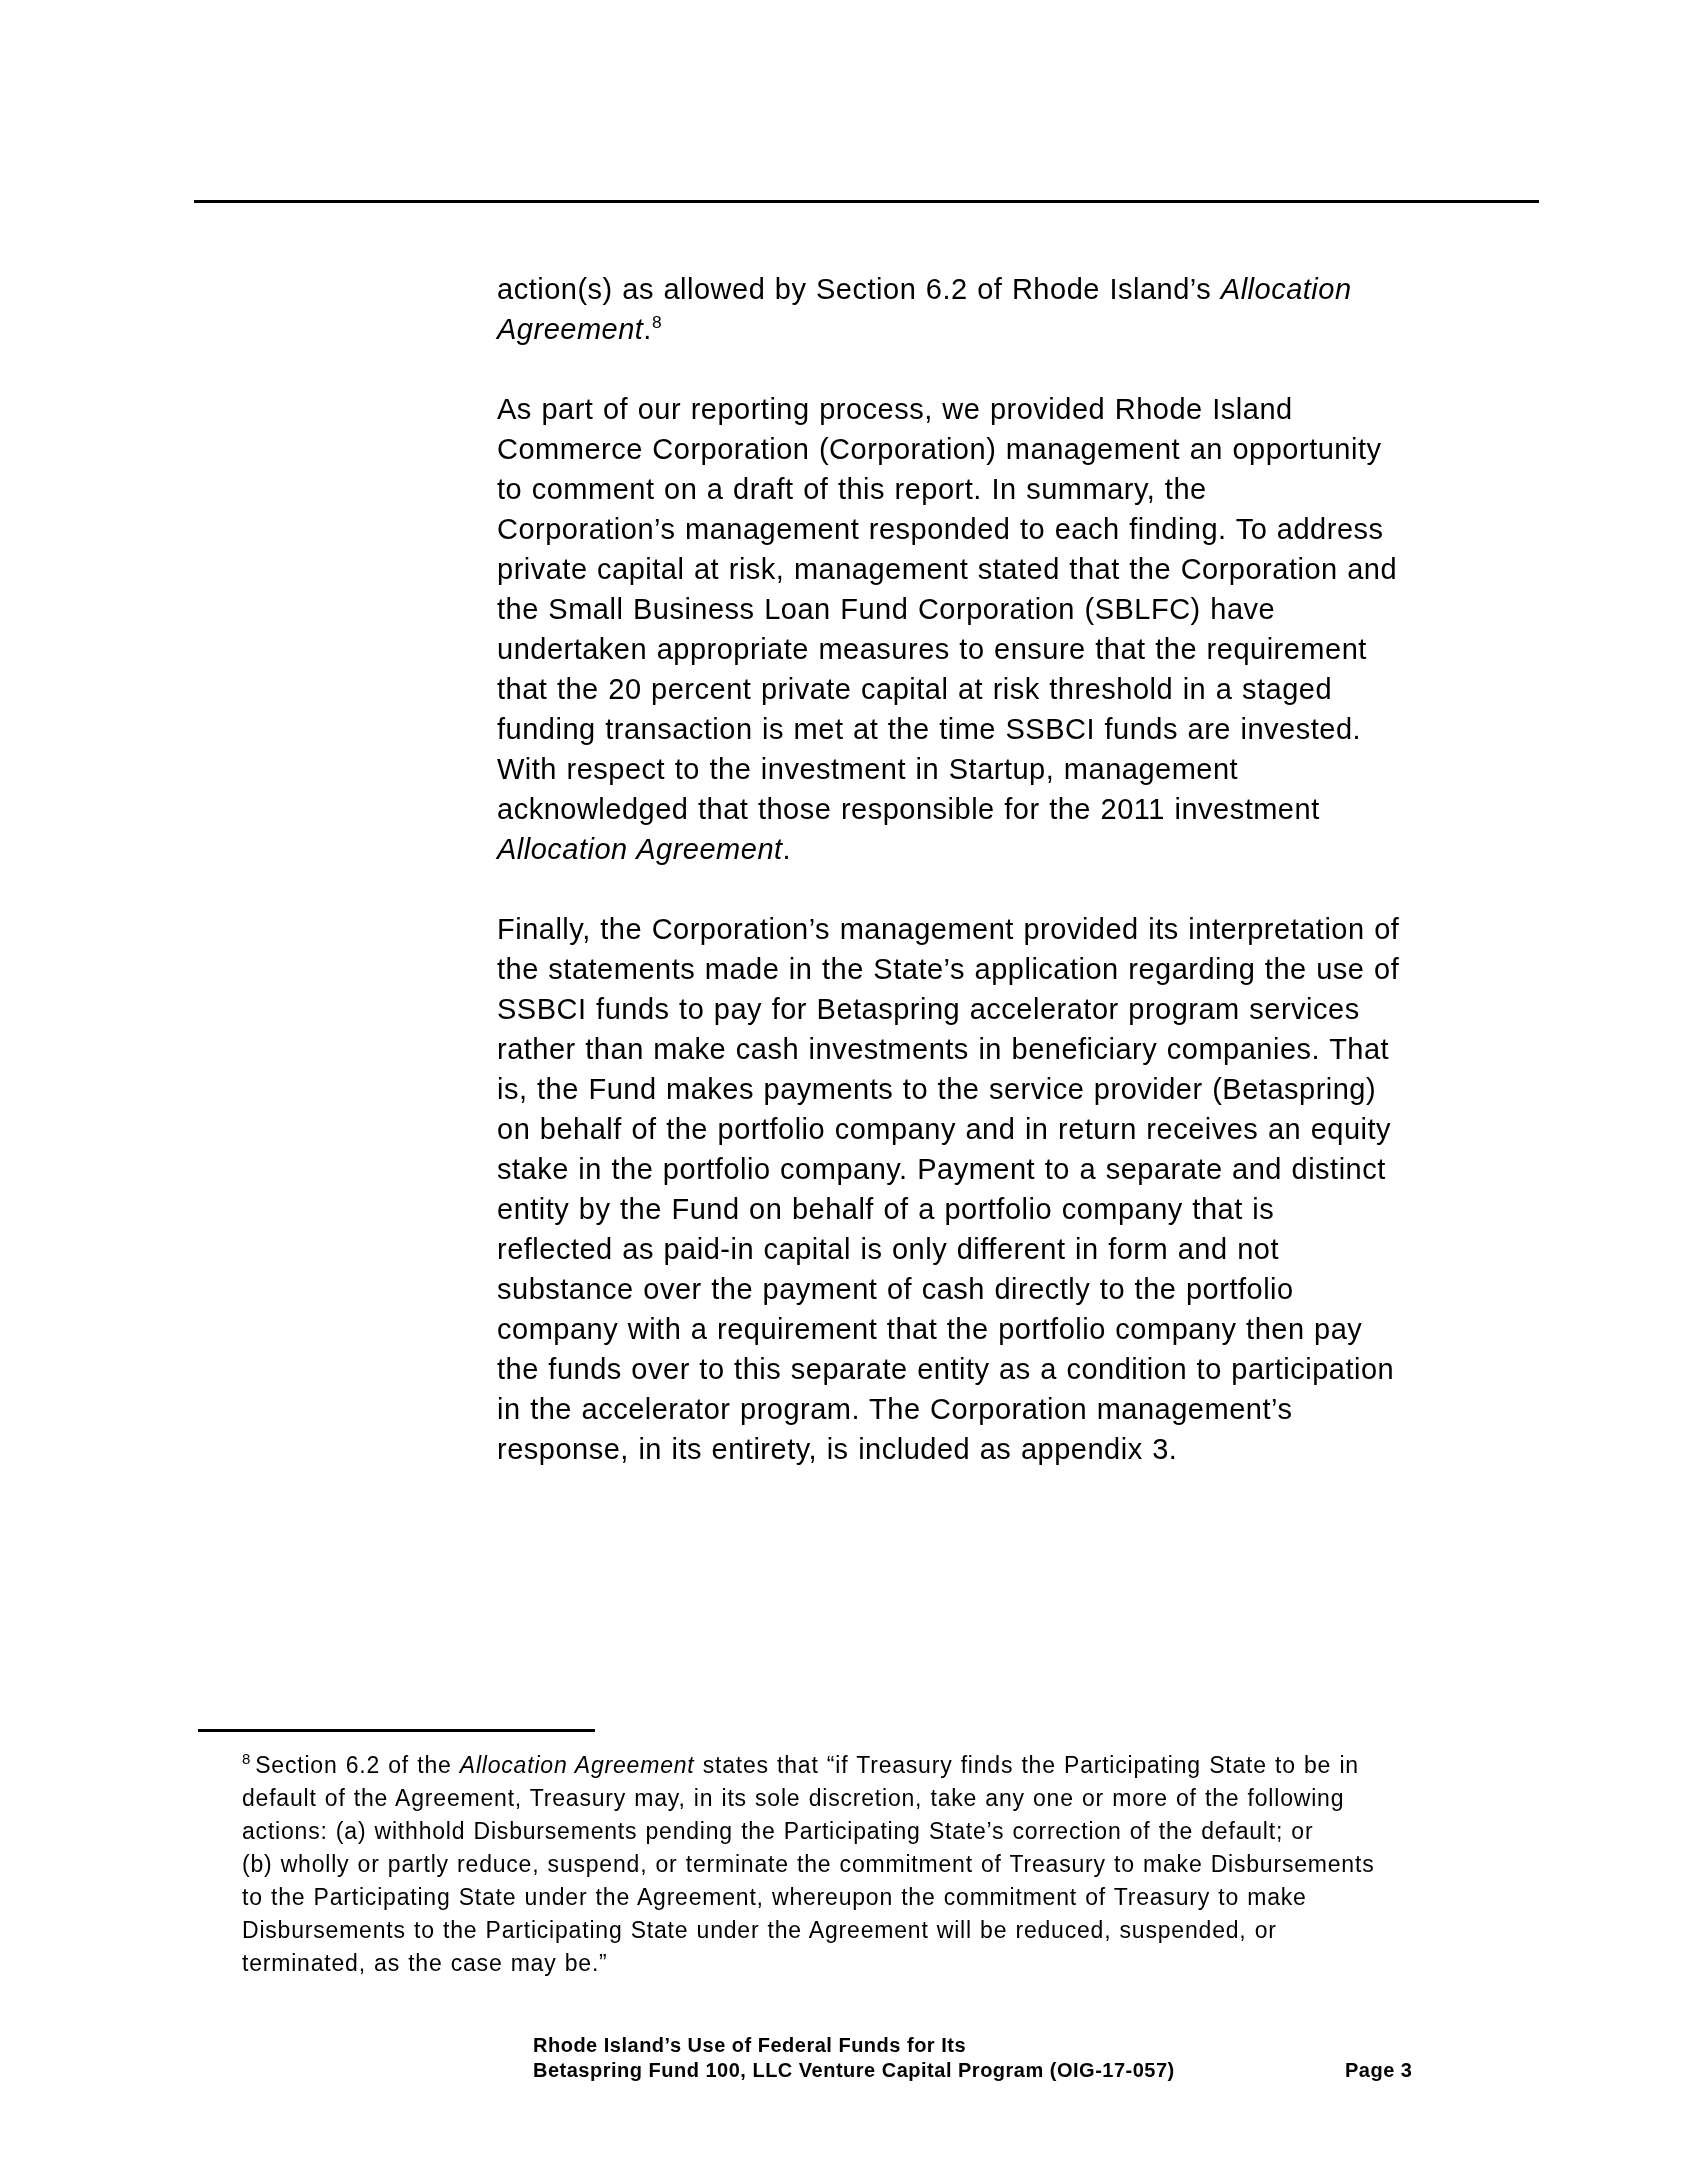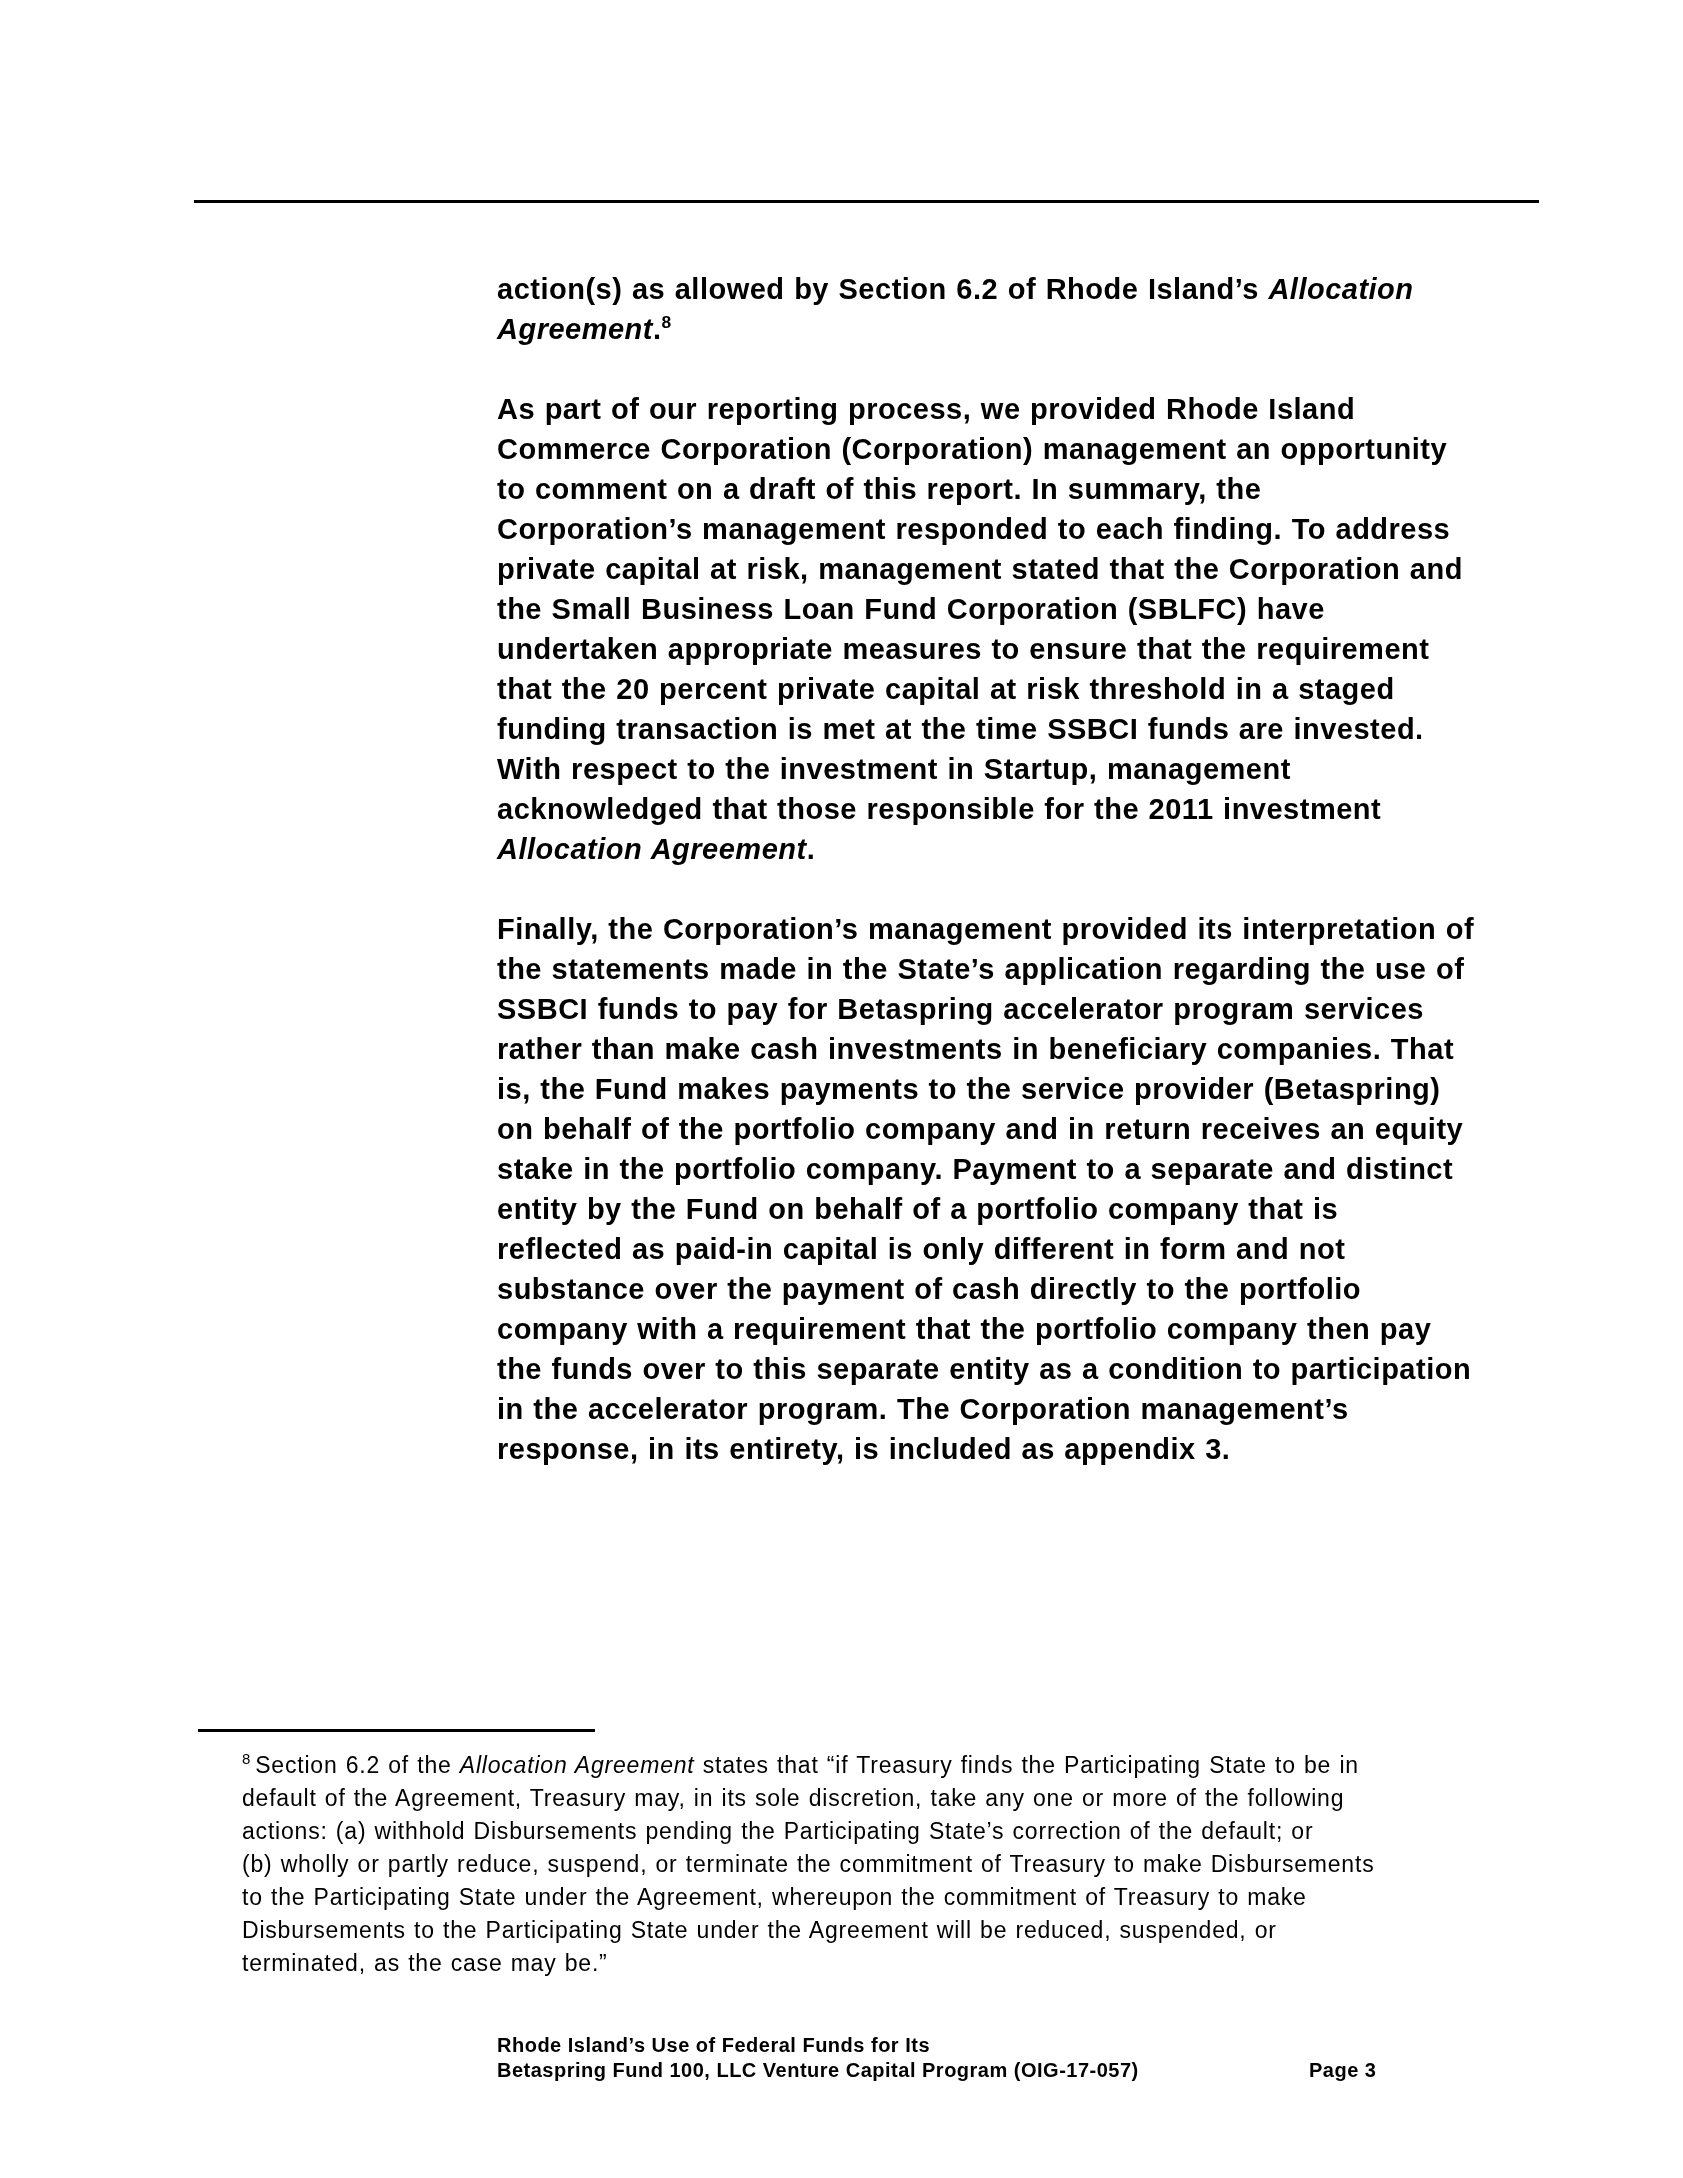--- a/index.html
+++ b/index.html
@@ -9,38 +9,38 @@
     }
     .top-rule {
       position: absolute; left: 194px; top: 200px; width: 1345px; height: 3px;
       background: #000;
     }
     .body-text {
       position: absolute; left: 497px; top: 269px; width: 1049px;
       font-size: 29px; line-height: 40px; letter-spacing: 0.5px;
       word-spacing: 1px;
     }
-    .para { margin: 0 0 40px 0; font-weight: bold; }
+    .para { margin: 0 0 40px 0; }
     .line { display: block; white-space: nowrap; }
     .sup { font-size: 60%; vertical-align: super; line-height: 0; font-style: normal; }
     em { font-style: italic; }
     .fn-rule {
       position: absolute; left: 198px; top: 1729px; width: 397px; height: 3px;
       background: #000;
     }
     .footnote {
       position: absolute; left: 198px; top: 1749px; width: 1346px;
       font-size: 23px; line-height: 33px; letter-spacing: 0.8px; word-spacing: 1px; margin-left: 44px;
     }
     .footnote .fn-mark { font-size: 15px; vertical-align: super; line-height: 0; margin-right: 4px; }
     .footer {
       position: absolute; left: 497px; top: 2033px; width: 990px;
       font-size: 20px; line-height: 25px; font-weight: bold; letter-spacing: 0.5px;
     }
-    .footer .line { position: relative; }
+    .footer .line { position: relative; margin-left: 36px; }
     .page-num { position: absolute; left: 812px; top: 0; }
   </style>
 </head>
 <body>
 
 <div class="top-rule"></div>
 
 <div class="body-text">
 
   <p class="para">

